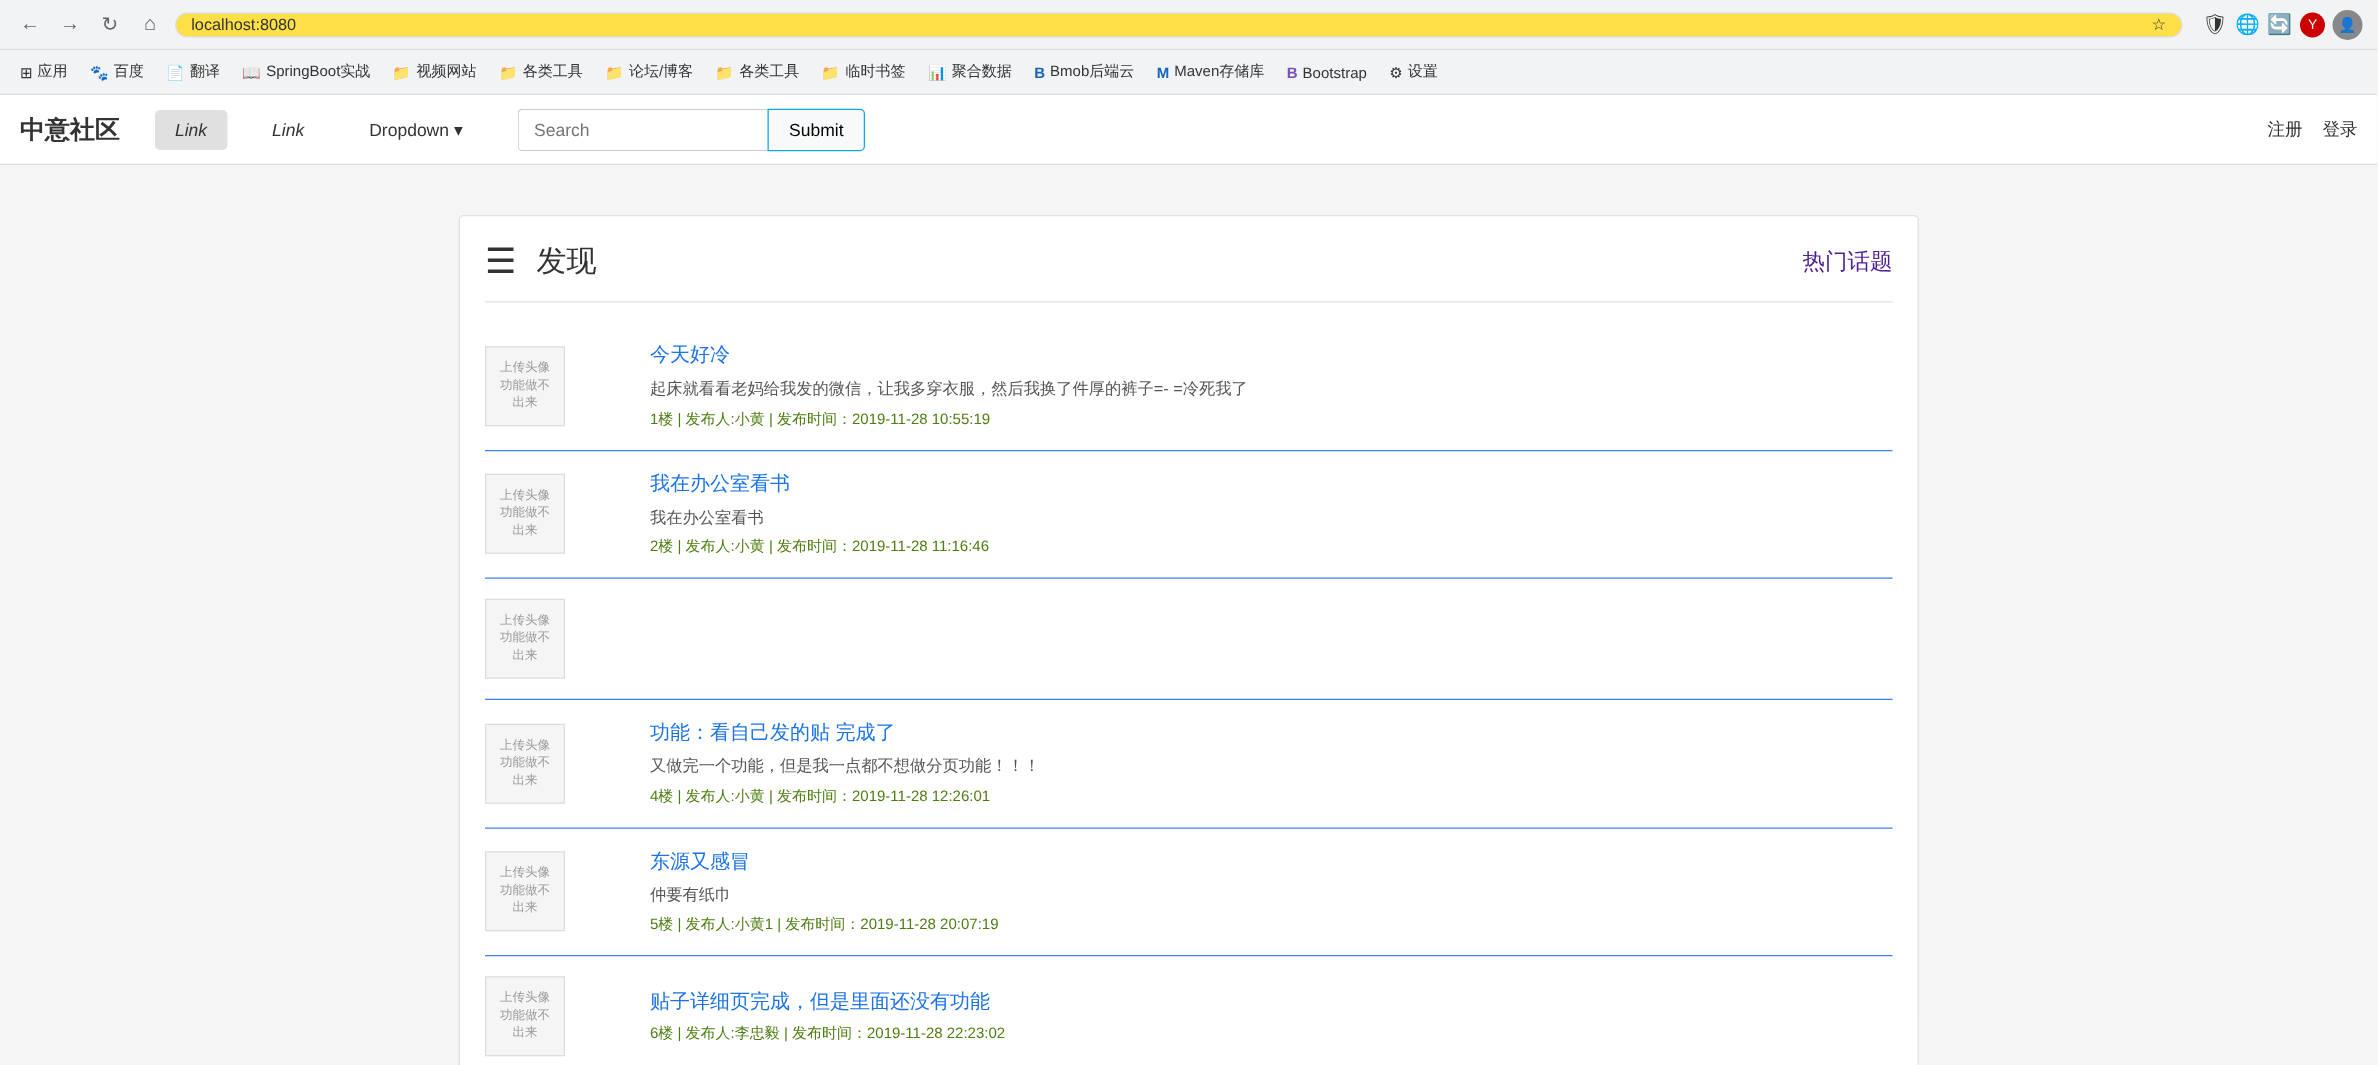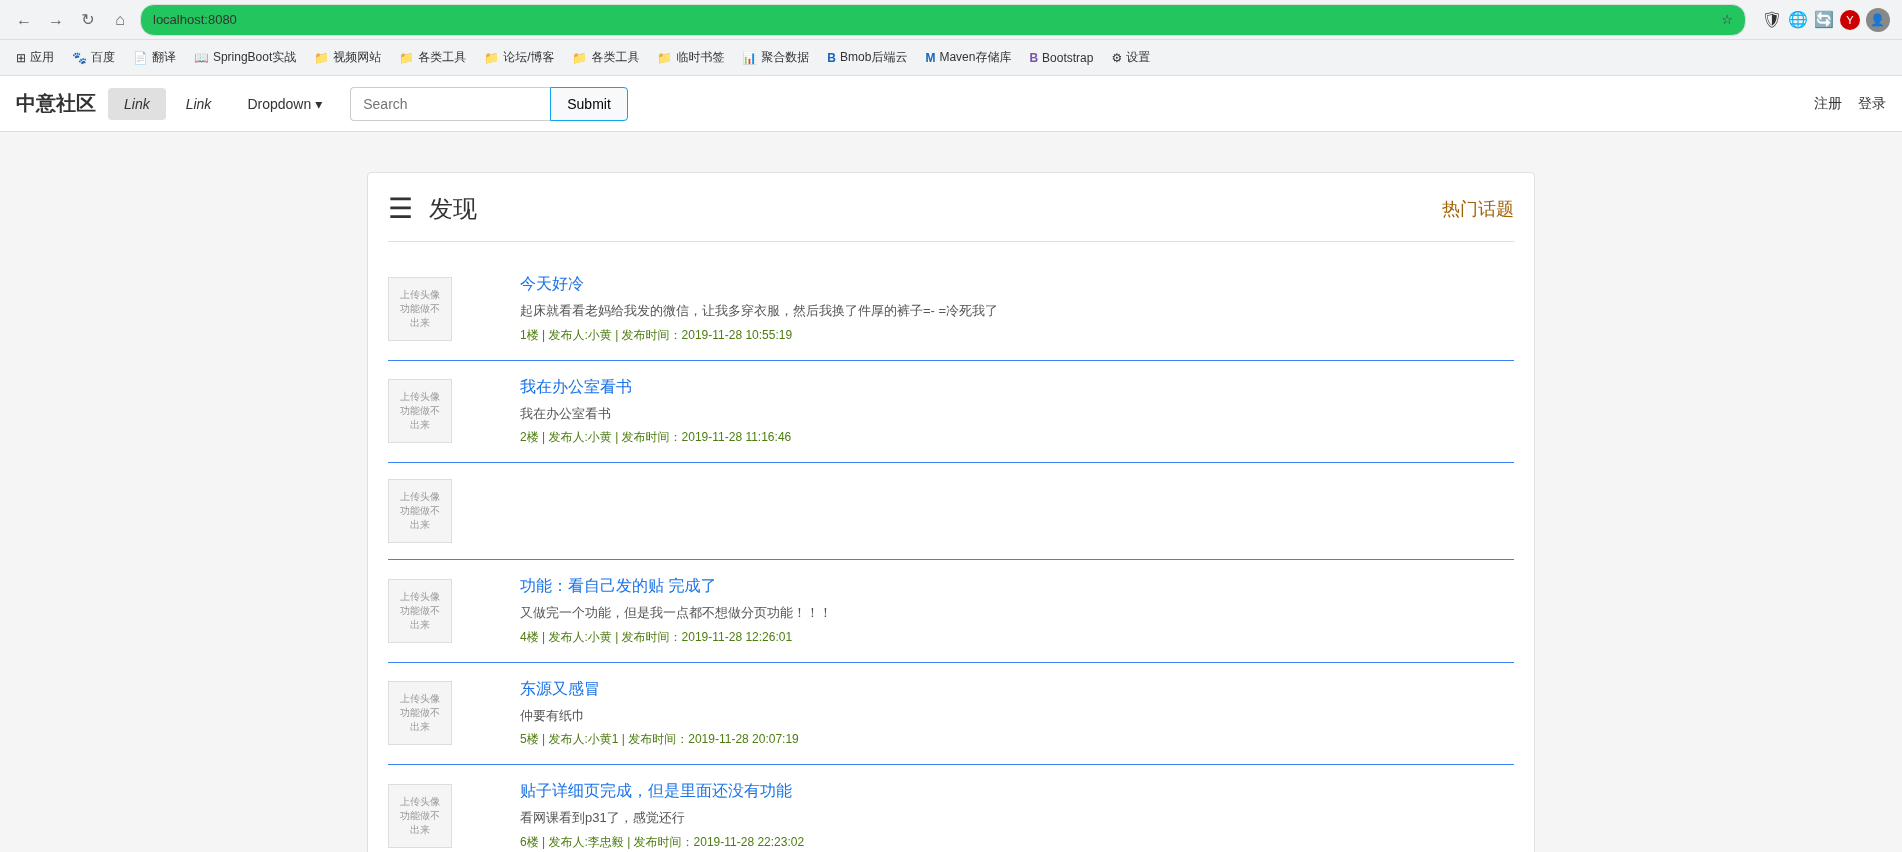--- a/index.html
+++ b/index.html
@@ -20,24 +20,24 @@
       border-radius: 50%;
       border: none;
       background: transparent;
       cursor: pointer;
       display: flex; align-items: center; justify-content: center;
       color: #666;
       font-size: 16px;
     }
     .address-bar {
       flex: 1;
-      height: 32px;
+      height: 20px;
       border: 1px solid #ddd;
       border-radius: 14px;
-      background: #22c55e;
+      background: #fde047;
       display: flex;
       align-items: center;
       padding: 0 12px;
       font-size: 13px;
       color: #333;
       gap: 6px;
     }
     .address-bar-icons {
       display: flex; gap: 6px; align-items: center; margin-left: auto;
     }
@@ -68,21 +68,21 @@
     .bookmark-icon { font-size: 12px; }
 
     
     .navbar {
       background: white;
       border-bottom: 1px solid #ddd;
       height: 56px;
       display: flex;
       align-items: center;
       padding: 0 16px;
-      gap: 4px;
+      gap: 20px;
     }
     .navbar-brand {
       font-size: 20px;
       font-weight: bold;
       color: #333;
       margin-right: 8px;
     }
     .nav-link {
       padding: 8px 16px;
       color: #333;
@@ -168,21 +168,21 @@
       font-size: 24px;
       color: #333;
     }
     .page-title {
       font-size: 24px;
       font-weight: normal;
       color: #333;
     }
     .hot-topics-title {
       font-size: 18px;
-      color: #a16207;
+      color: #4c1d95;
     }
     .divider {
       border: none;
       border-top: 1px solid #e0e0e0;
       margin-bottom: 16px;
     }
 
     
     .post-item {
       display: flex;
@@ -378,21 +378,20 @@
             <a class="post-title">东源又感冒</a>
             <p class="post-summary">仲要有纸巾</p>
             <p class="post-meta">5楼 | 发布人:小黄1 | 发布时间：2019-11-28 20:07:19</p>
           </div>
         </div>
 
         <div class="post-item">
           <div class="post-avatar">上传头像<br>功能做不<br>出来</div>
           <div class="post-content">
             <a class="post-title">贴子详细页完成，但是里面还没有功能</a>
-            <p class="post-summary">看网课看到p31了，感觉还行</p>
             <p class="post-meta">6楼 | 发布人:李忠毅 | 发布时间：2019-11-28 22:23:02</p>
           </div>
         </div>
 
       </div>
     </div>
   </div>
 </div>
 
 </body></html>

